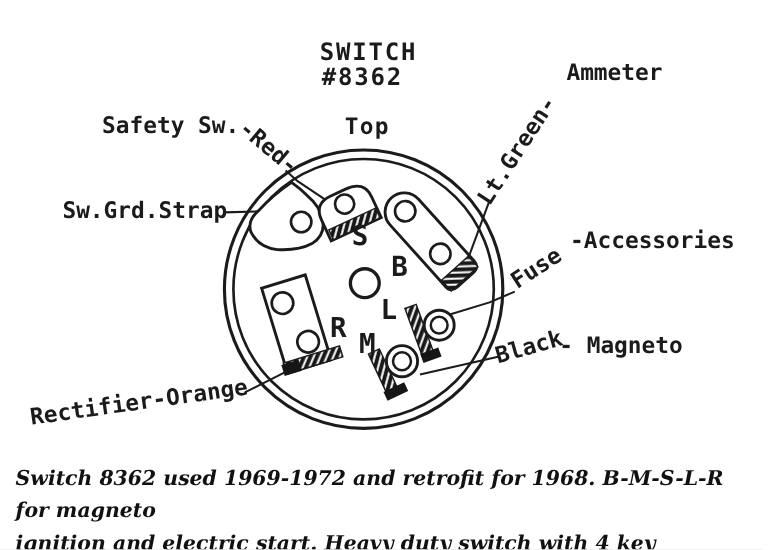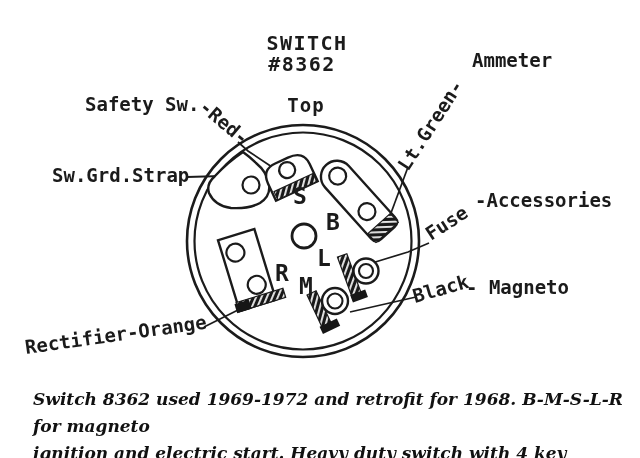--- a/index.html
+++ b/index.html
@@ -13,21 +13,21 @@
   }
   .lbl{font-size:19px;}
   .ttl{font-size:20px;letter-spacing:1.5px;}
   .topmark{font-size:19px;letter-spacing:1px;}
   .pin{font-size:23px;}
   .caption{
     position:absolute;left:13px;top:386px;width:614px;
     font-family:"DejaVu Serif",serif;font-style:italic;font-weight:bold;
     font-size:17px;line-height:27px;color:#111;
   }
-  .caption span{display:block;margin-left:20px;}
+  .caption span{display:block;}
 </style>
 </head>
 <body>
 
 <div class="stage">
 
   <svg width="640" height="458" viewBox="0 0 640 458">
     <defs>
       <pattern id="hatch" patternUnits="userSpaceOnUse" width="5" height="5" patternTransform="rotate(40)">
         <rect width="5" height="5" fill="#181818"></rect>

